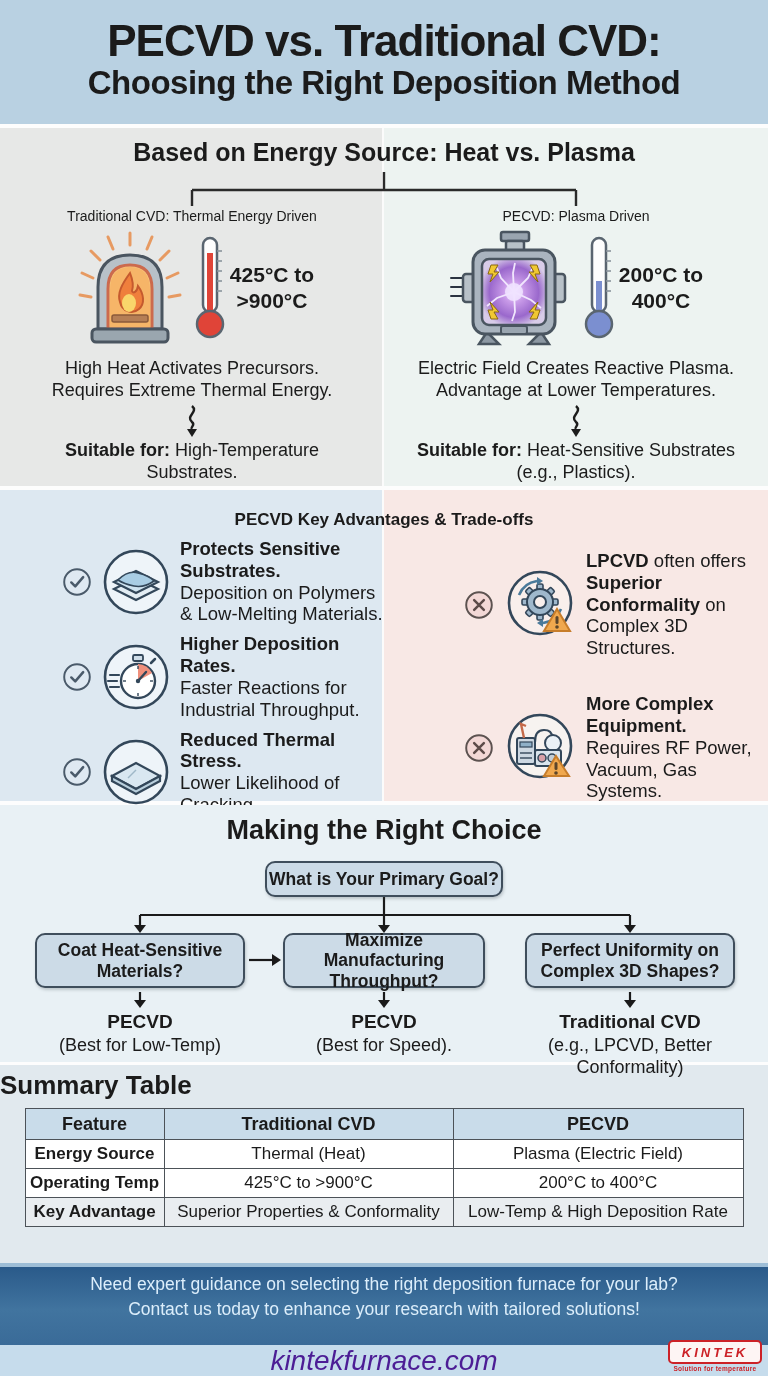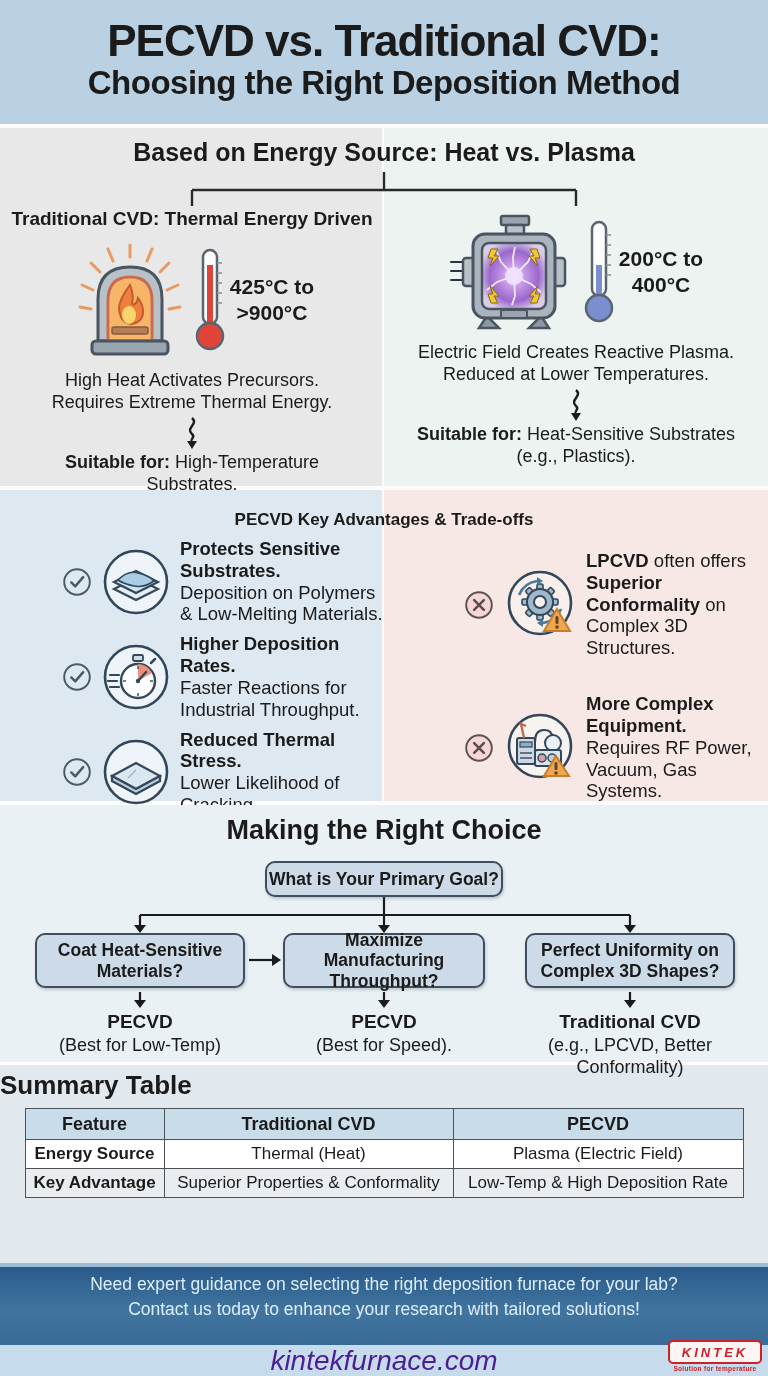--- a/index.html
+++ b/index.html
@@ -14,21 +14,21 @@
 
   
   .energy { height:362px; position:relative; border-bottom:4px solid #fdfdfd; }
   .energy .half-l { position:absolute; inset:0 50% 0 0; background:#e7e8e7; border-right:2px solid #fbfbfb; }
   .energy .half-r { position:absolute; inset:0 0 0 50%; background:#edf3f1; }
   .energy-content { position:relative; height:100%; }
   .energy-heading { text-align:center; font-size:25px; font-weight:700; padding-top:10px; }
   .bracket-svg { position:absolute; left:0; top:44px; }
   .energy-cols { position:absolute; top:80px; left:0; right:0; display:flex; }
   .energy-col { width:50%; display:flex; flex-direction:column; align-items:center; }
-  .col-title { font-size:19px; font-weight:700; margin-bottom:6px; }
+  .col-title { font-size:14px; font-weight:400; }
   .icon-row { display:flex; align-items:center; height:128px; }
   .temp-text { font-size:21px; font-weight:700; white-space:pre-line; line-height:1.25; text-align:center; }
   .desc { text-align:center; font-size:18px; line-height:1.22; margin-top:6px; }
   .desc span { display:block; }
   .squiggle { margin:2px auto 0; display:block; }
   .suitable { text-align:center; font-size:18px; line-height:1.22; width:320px; margin-top:2px; }
   .suitable b { font-weight:700; }
 
   
   .adv { height:315px; position:relative; border-bottom:4px solid #fdfdfd; }
@@ -154,20 +154,21 @@
           <svg class="squiggle" width="22" height="34" viewBox="0 0 22 34">
             <path d="M11 2 C18 8 4 12 11 18 C15 21 9 23 11 25" fill="none" stroke="#1c1c1c" stroke-width="2.4"></path>
             <polygon points="6,25 16,25 11,33" fill="#1c1c1c"></polygon>
           </svg>
           <p class="suitable">
             <b>Suitable for:</b><span> High-Temperature Substrates.</span>
           </p>
         </div>
 
         <div class="energy-col">
+          <div class="col-title">PECVD: Plasma Driven</div>
           <div class="icon-row">
             <svg class="big-icon" width="130" height="120" viewBox="0 0 130 120">
               <defs>
                 <radialGradient id="plasmaGrad" cx="50%" cy="50%" r="55%">
                   <stop offset="0%" stop-color="#f3e9ff"></stop>
                     <stop offset="30%" stop-color="#c89ae8"></stop>
                     <stop offset="70%" stop-color="#9a68cc"></stop>
                     <stop offset="100%" stop-color="#d8cce8"></stop>
                 </radialGradient>
               </defs>
@@ -211,21 +212,21 @@
                   <line x1="27" y1="58" x2="32" y2="58"></line>
                 </g>
               <rect x="17" y="48" width="6" height="30" fill="#7b8fd0"></rect>
               <circle cx="20" cy="91" r="13" fill="#7b8fd0" stroke="#5a6570" stroke-width="2.5"></circle>
             </svg>
             <div class="temp-text">200°C to
 400°C</div>
           </div>
           <p class="desc">
             <span>Electric Field Creates Reactive Plasma.</span>
-            <span>Reduced at Lower Temperatures.</span>
+            <span>Advantage at Lower Temperatures.</span>
           </p>
           <svg class="squiggle" width="22" height="34" viewBox="0 0 22 34">
             <path d="M11 2 C18 8 4 12 11 18 C15 21 9 23 11 25" fill="none" stroke="#1c1c1c" stroke-width="2.4"></path>
             <polygon points="6,25 16,25 11,33" fill="#1c1c1c"></polygon>
           </svg>
           <p class="suitable">
             <b>Suitable for:</b><span> Heat-Sensitive Substrates (e.g., Plastics).</span>
           </p>
         </div>
       </div>
@@ -441,20 +442,25 @@
           <tr>
         <th>Feature</th>
         <th>Traditional CVD</th>
         <th>PECVD</th>
       </tr>
       <tr>
         <td class="feat">Energy Source</td>
         <td>Thermal (Heat)</td>
         <td>Plasma (Electric Field)</td>
       </tr>
+      <tr>
+        <td class="feat">Operating Temp</td>
+        <td>425°C to &gt;900°C</td>
+        <td>200°C to 400°C</td>
+      </tr>
       <tr class="shade">
         <td class="feat">Key Advantage</td>
         <td>Superior Properties &amp; Conformality</td>
         <td>Low-Temp &amp; High Deposition Rate</td>
       </tr>
     </tbody>
       </table>
   </section>
 
   <footer>

